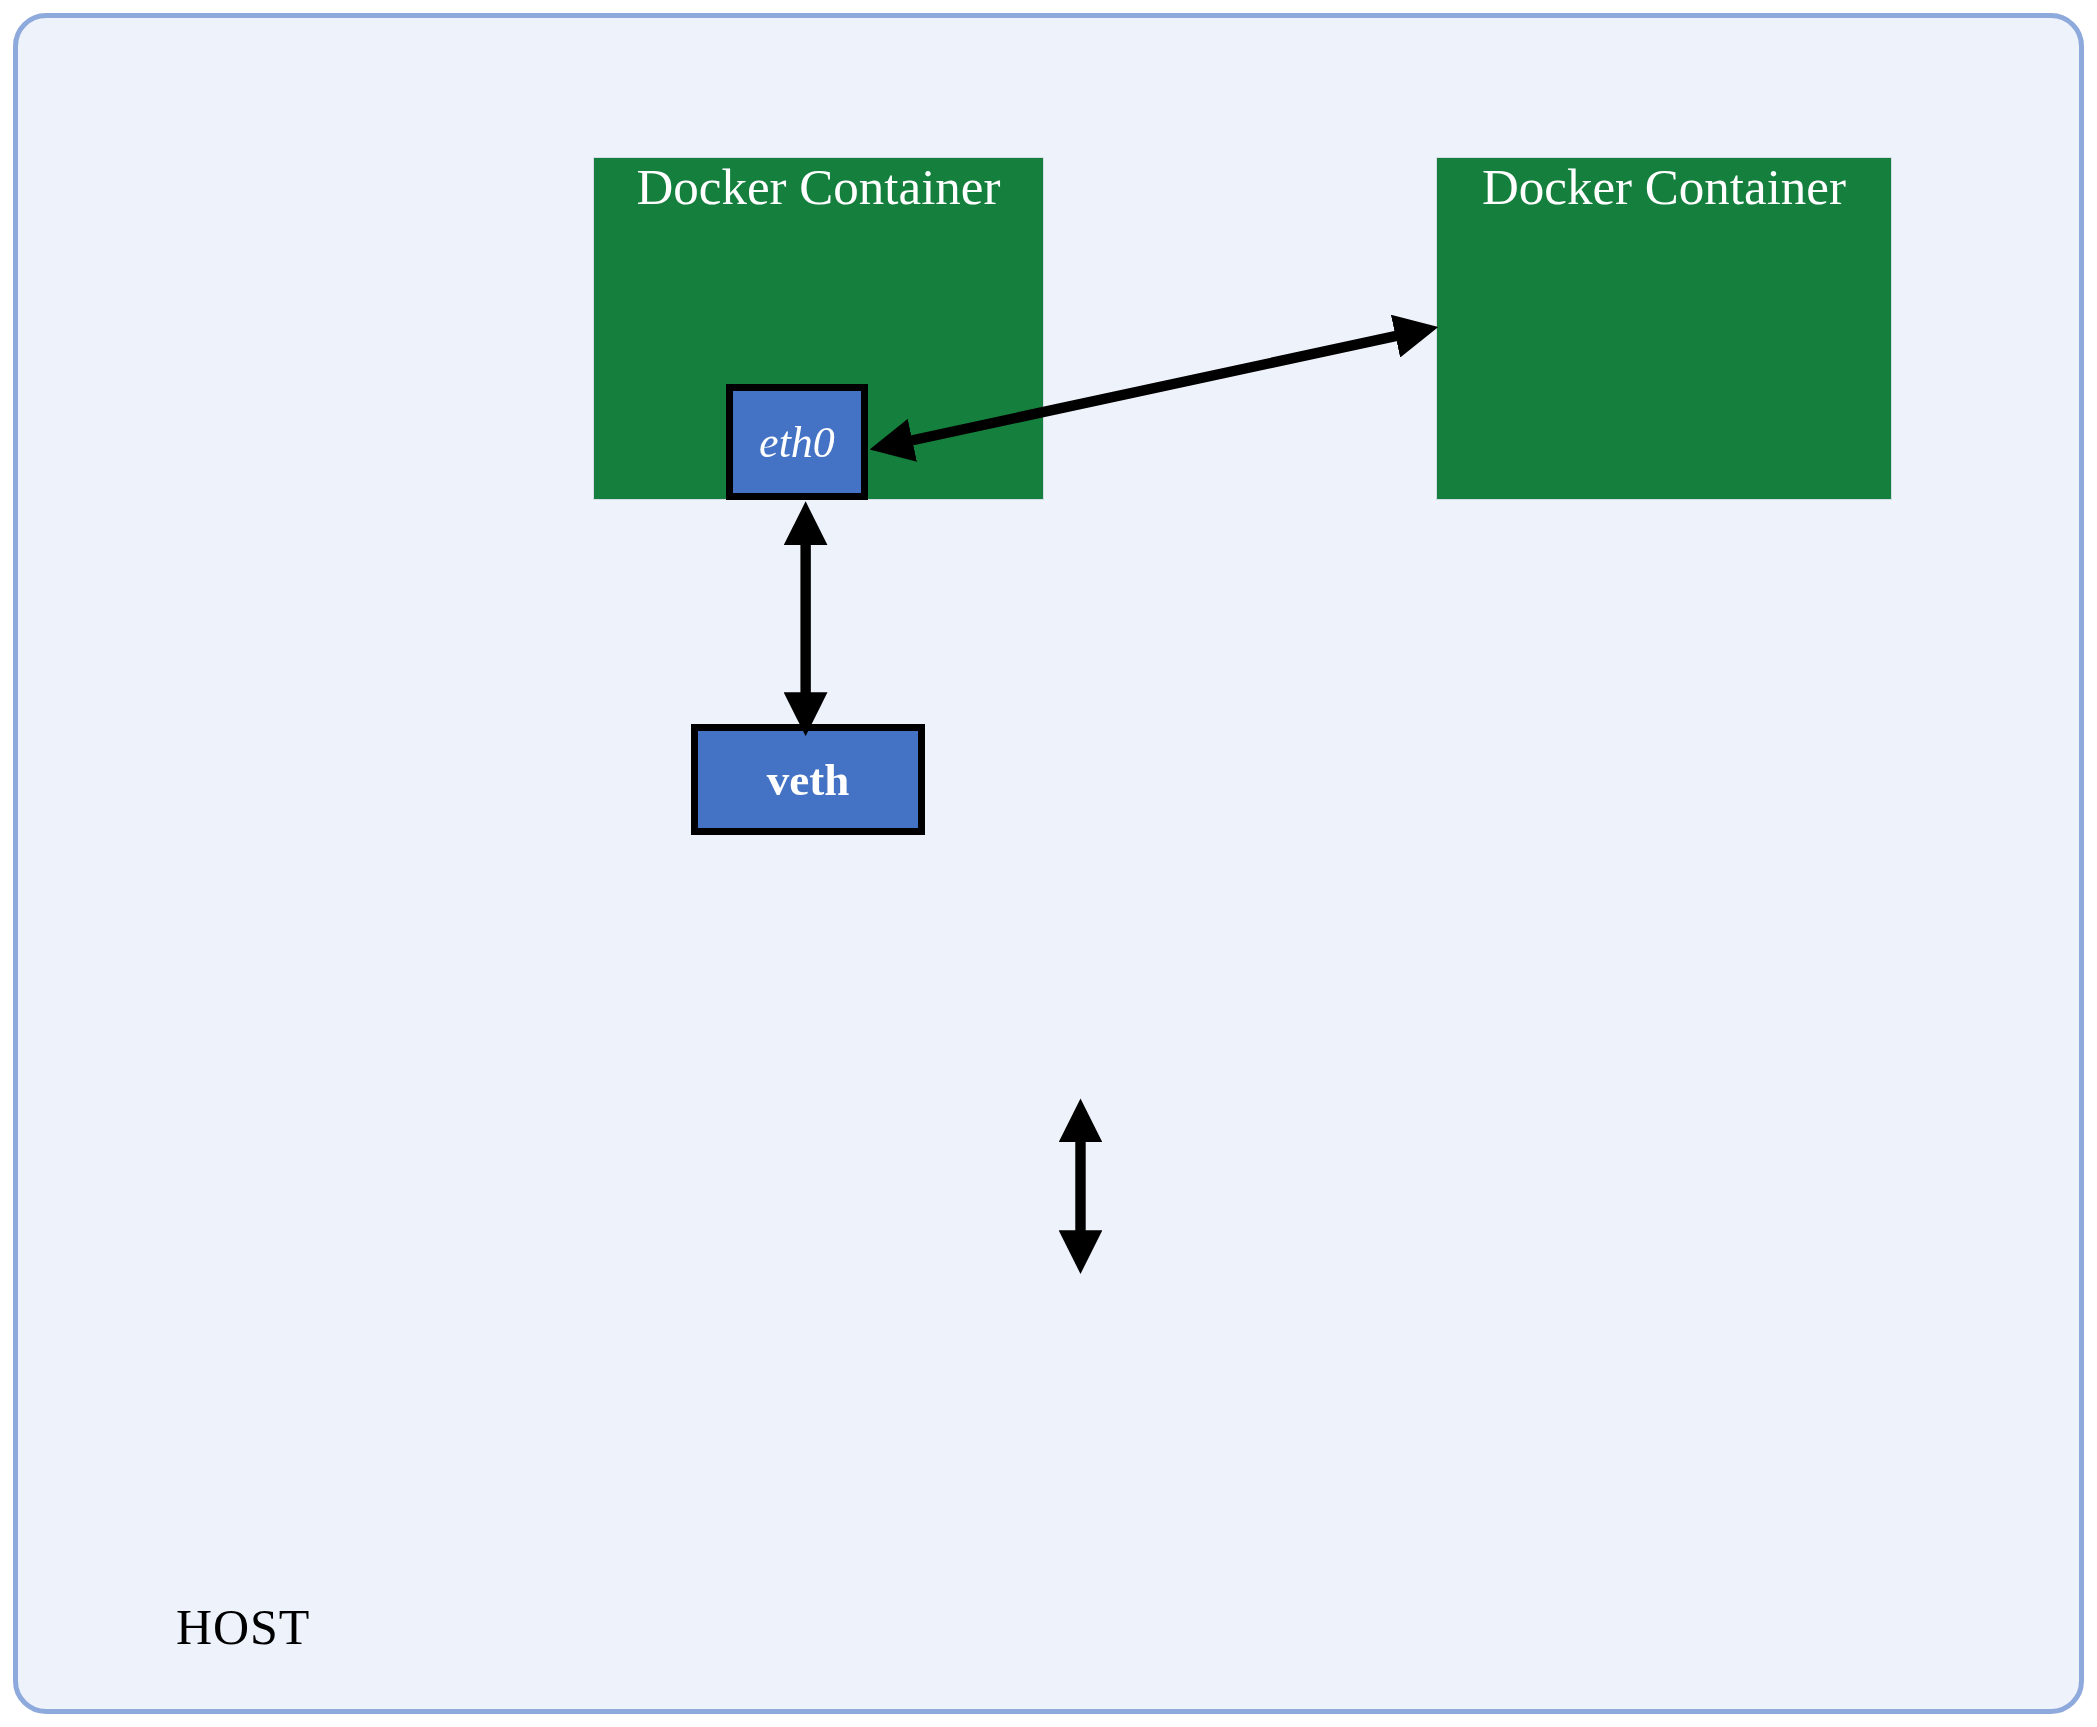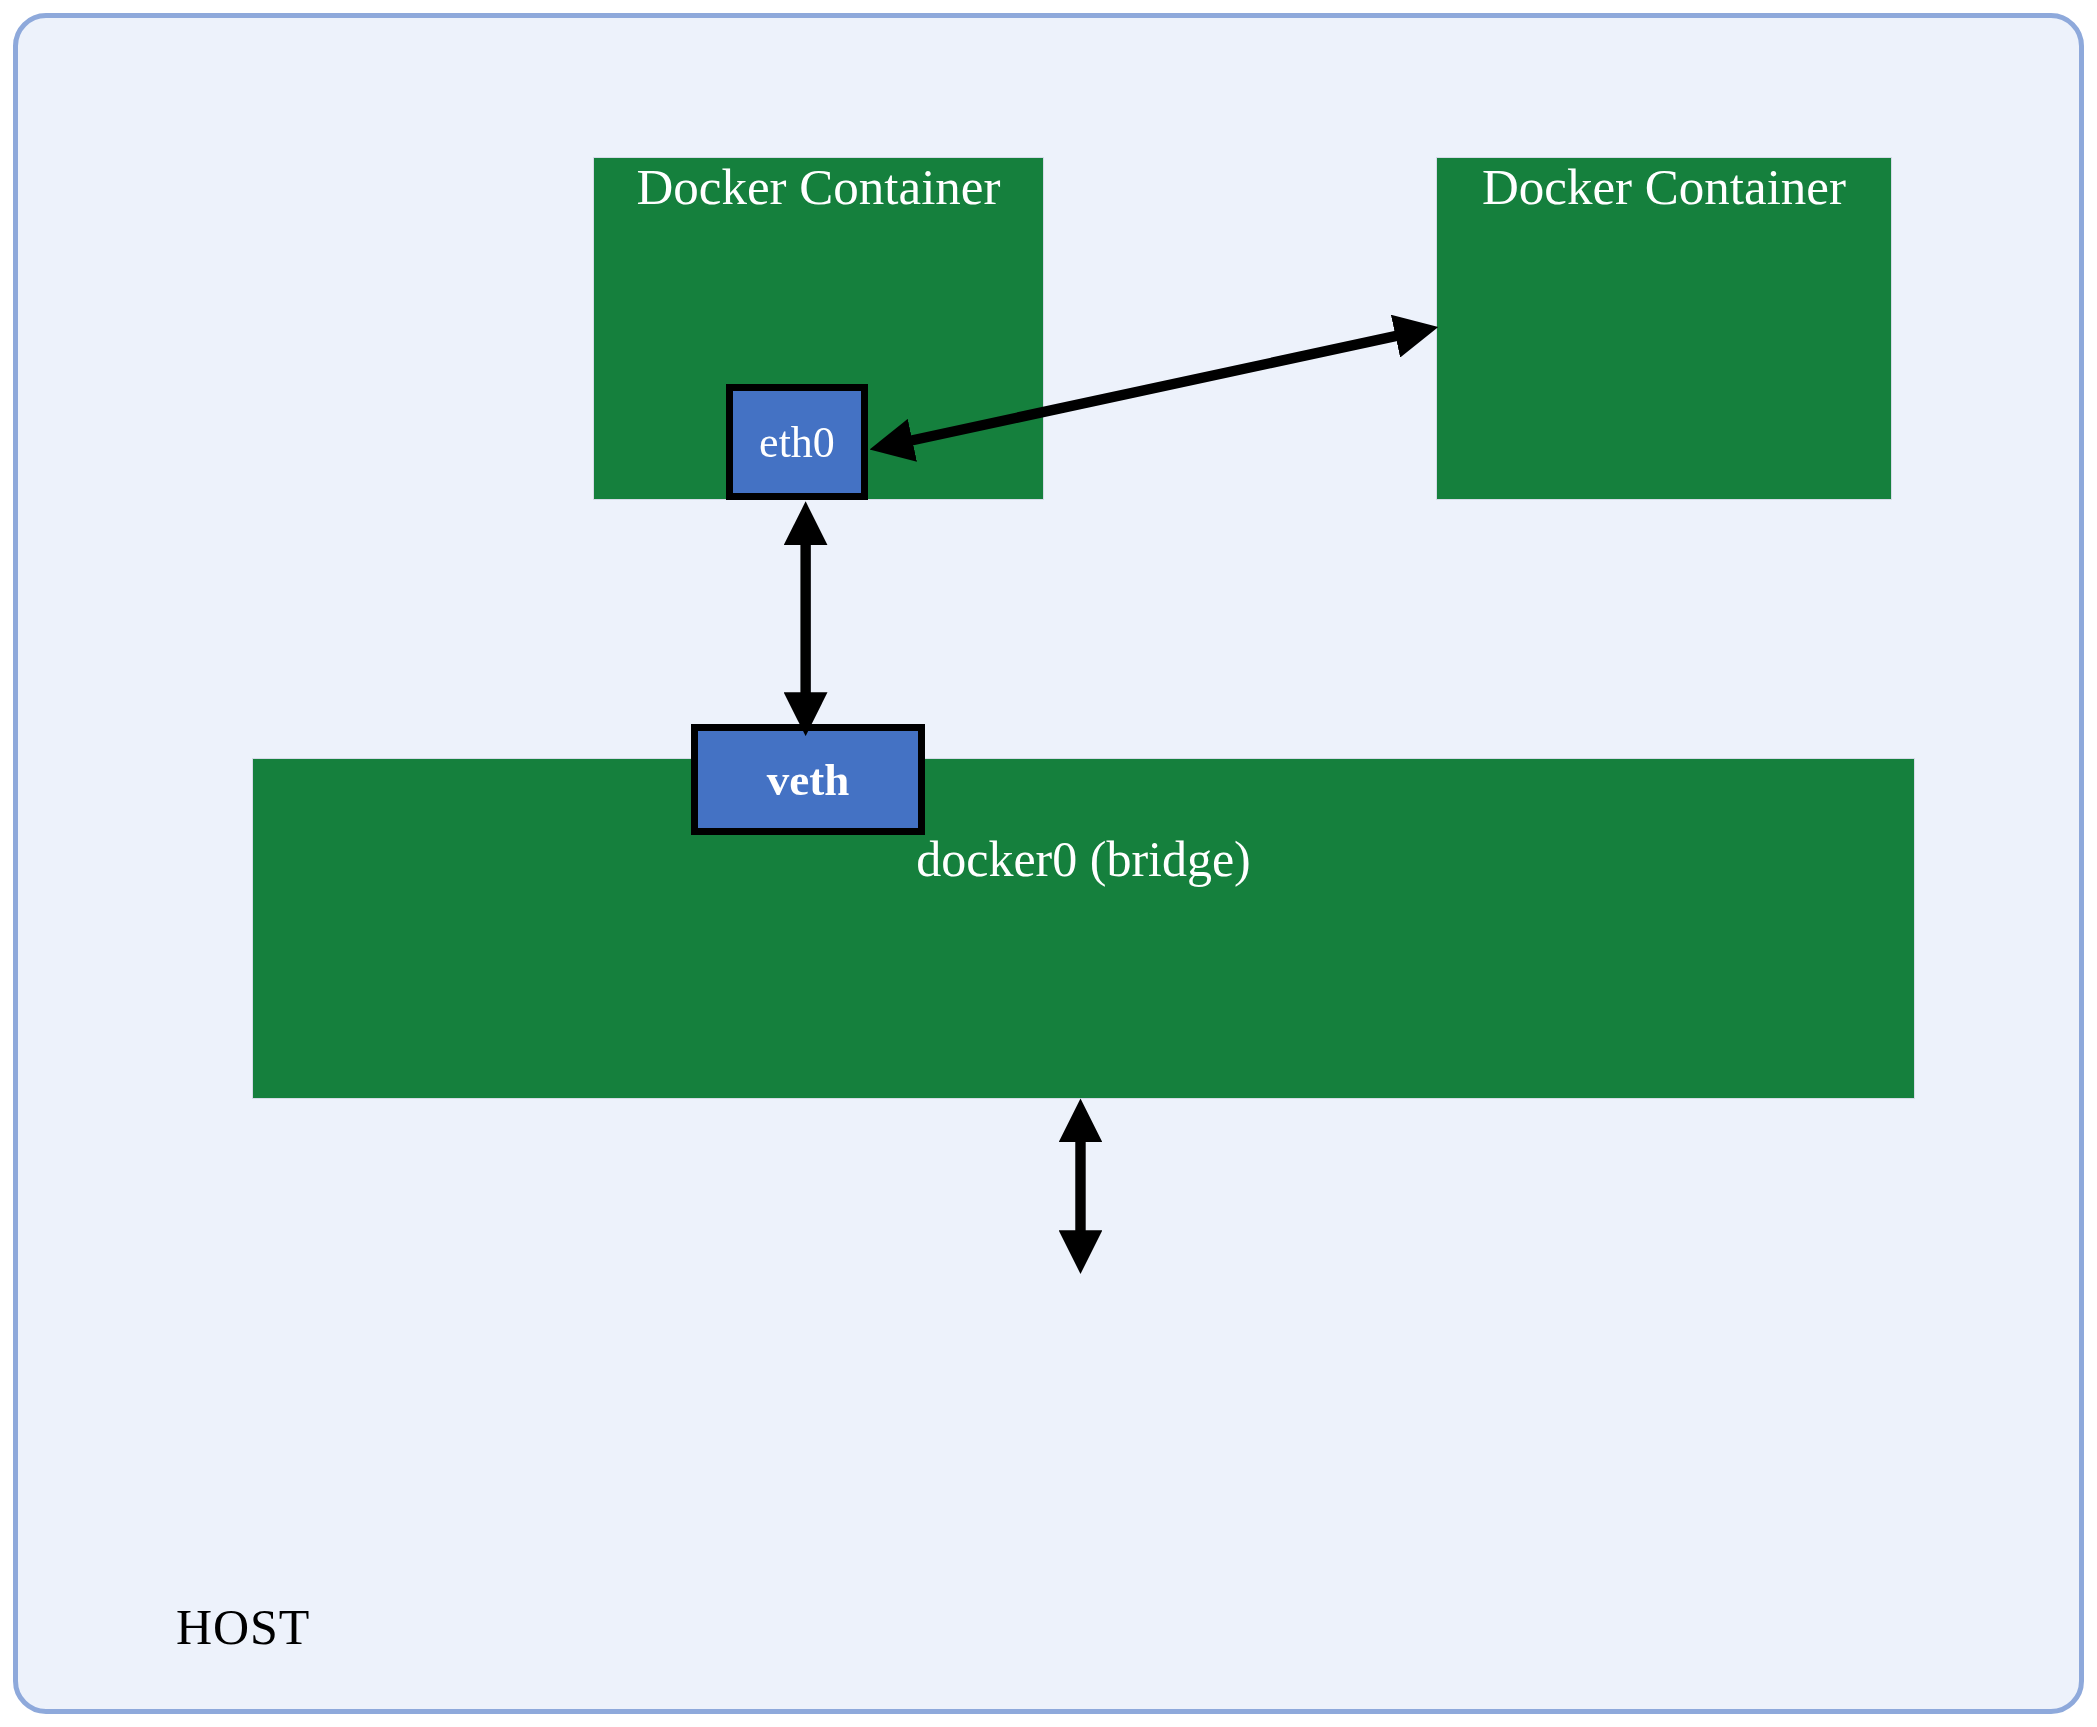--- a/index.html
+++ b/index.html
@@ -43,21 +43,21 @@
     justify-content: center;
     color: #ffffff;
     white-space: pre;
     z-index: 3;
   }
   .container-left  { left: 593px; top: 157px;  width: 451px;  height: 343px; font-size: 51px; }
   .container-right { left: 1436px; top: 157px;  width: 456px;  height: 343px; font-size: 51px; }
   .bridge-bar      { left: 252px;  top: 758px; width: 1663px; height: 341px; font-size: 50px;
                      padding-top: 71px; z-index: 1; }
   .hostnic-bar     { left: 633px; top: 1273px; width: 1026px; height: 320px; font-size: 50px; }
-  .eth0-port       { left: 726px; top: 384px;  width: 142px;  height: 116px; font-size: 44px; }
+  .eth0-port       { left: 726px; top: 384px;  width: 142px;  height: 116px; font-size: 44px; font-style: italic; }
   .veth-port       { left: 691px; top: 724px; width: 234px;  height: 111px; font-size: 45px; font-weight: bold; }
   .host-label {
     position: absolute;
     left: 176px; top: 1600px;
     font-size: 50px;
     line-height: 1.1;
     color: #000000;
     letter-spacing: 0.9px;
   }
   .arrows {
@@ -72,23 +72,20 @@
     stroke-width: 22px;
   }
 </style>
 </head>
 <body>
 
 <div class="canvas">
 
   <div class="frame"></div>
 
-  <div class="node bridge-bar">
-    <span>docker0 (bridge)</span>
-  </div>
 
 
   <div class="node container-left">
     <span>Docker Container</span>
   </div>
 
   <div class="node container-right">
     <span>Docker Container</span>
   </div>
 

